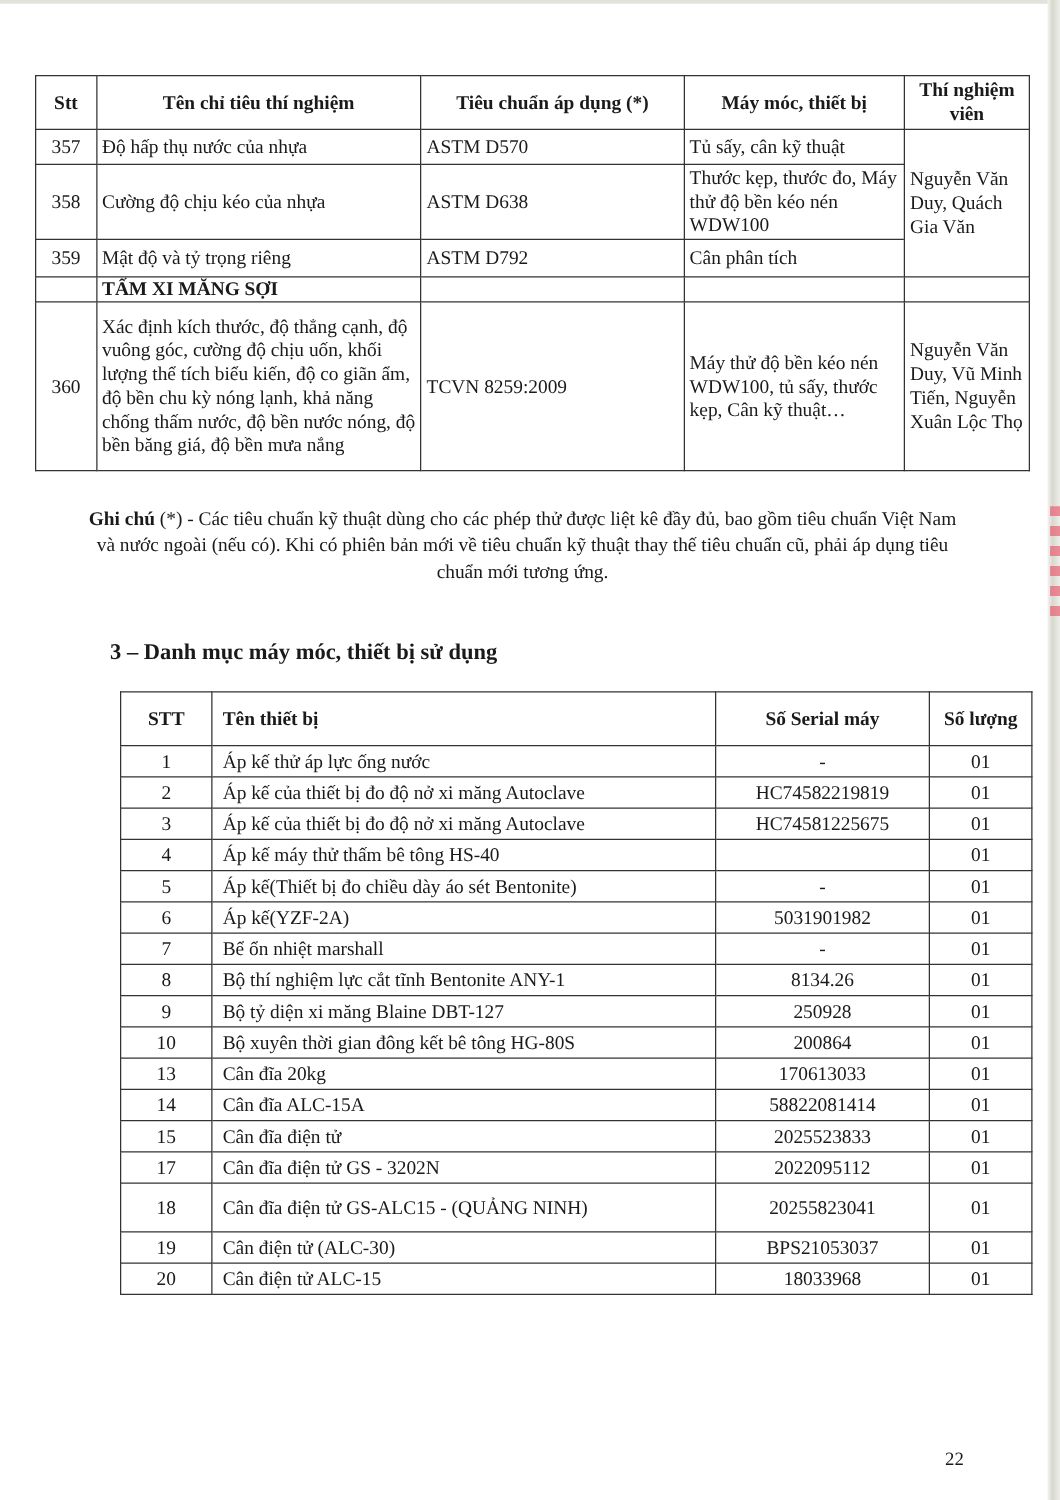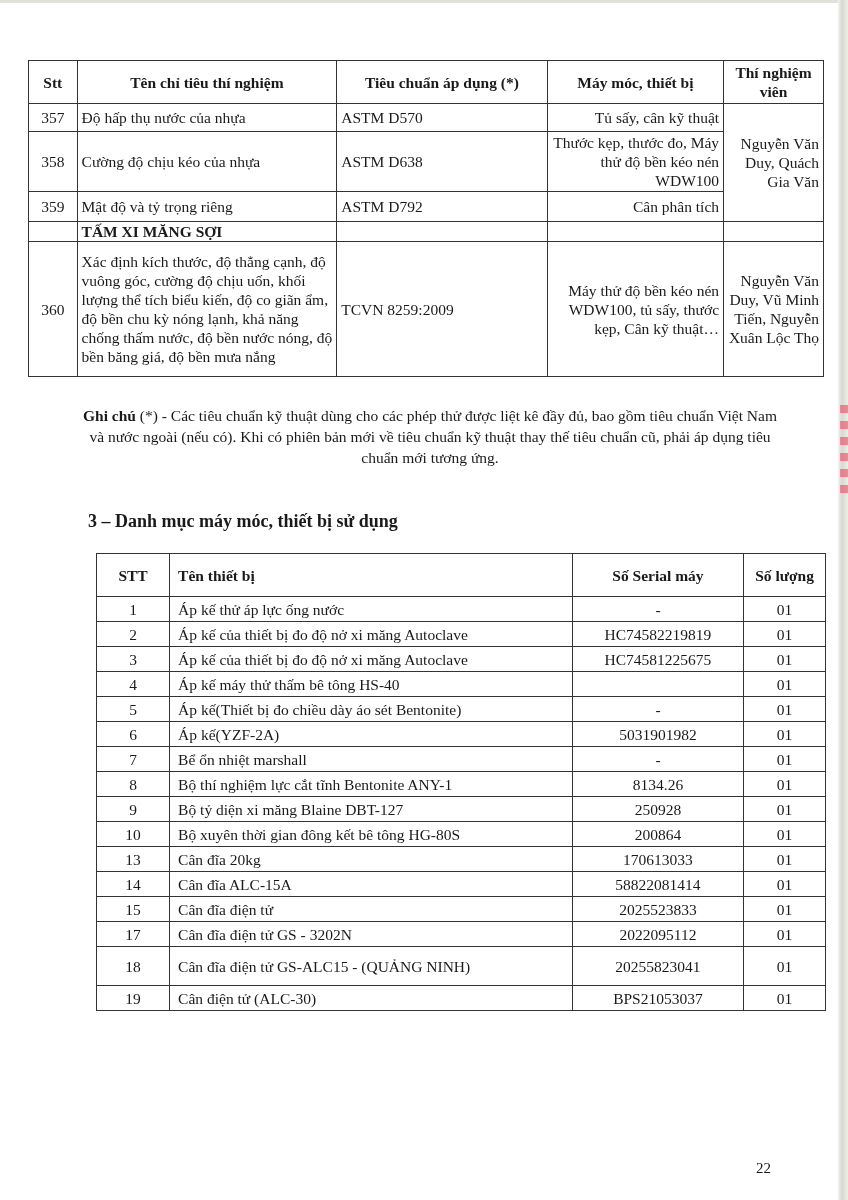--- a/index.html
+++ b/index.html
@@ -21,31 +21,31 @@
     position:absolute; left:840px; top:405px; width:8px; height:90px;
     background:repeating-linear-gradient(180deg,#e84a5f 0 8px, transparent 8px 16px);
     opacity:.6;
   }
   table { border-collapse:collapse; position:absolute; }
   td, th { border:1px solid #333; padding:0 4px; font-size:15.5px; line-height:19px; }
 
   
   #t1 { left:28px; top:60px; width:796px; }
   #t1 th { font-weight:bold; text-align:center; height:42px; }
-  #t1 td.c { text-align:right; }
+  #t1 td.c { text-align:left; }
   #t1 td.l { text-align:left; }
   #t1 .stt { width:40px; text-align:center; }
   #t1 .name { width:256px; }
   #t1 .std { width:205px; }
   #t1 .equip { width:170px; }
   #t1 .person { width:92px; }
   #t1 .section-row td { font-weight:bold; height:18px; }
 
   .note {
-    position:absolute; left:80px; top:405px; width:700px;
+    position:absolute; left:68px; top:405px; width:700px;
     font-size:15.5px; line-height:21px; text-align:center;
   }
   .note b { font-weight:bold; }
   .section-title {
     position:absolute; left:88px; top:511px;
     font-size:18px; font-weight:bold;
   }
 
   
   #t2 { left:96px; top:553px; width:730px; }
@@ -219,16 +219,22 @@
         <td class="name">Cân đĩa điện tử GS-ALC15 - (QUẢNG NINH)</td>
         <td class="serial">20255823041</td>
         <td class="qty">01</td>
       </tr>
       <tr>
         <td class="stt">19</td>
         <td class="name">Cân điện tử (ALC-30)</td>
         <td class="serial">BPS21053037</td>
         <td class="qty">01</td>
       </tr>
+      <tr>
+        <td class="stt">20</td>
+        <td class="name">Cân điện tử ALC-15</td>
+        <td class="serial">18033968</td>
+        <td class="qty">01</td>
+      </tr>
     </tbody>
 </table>
 
 <div class="page-number">22</div>
 
 </body></html>

